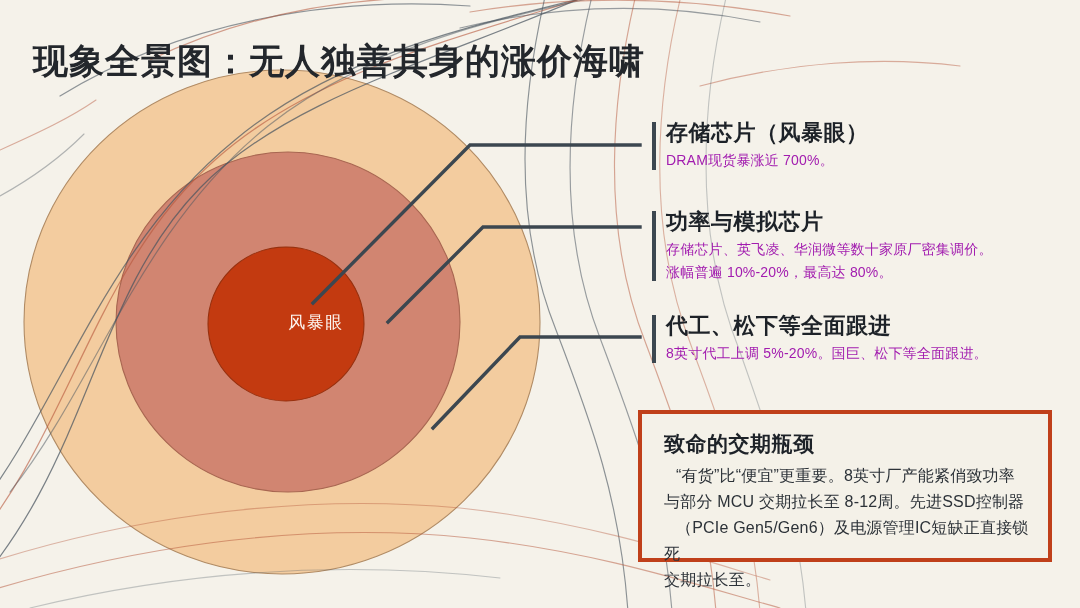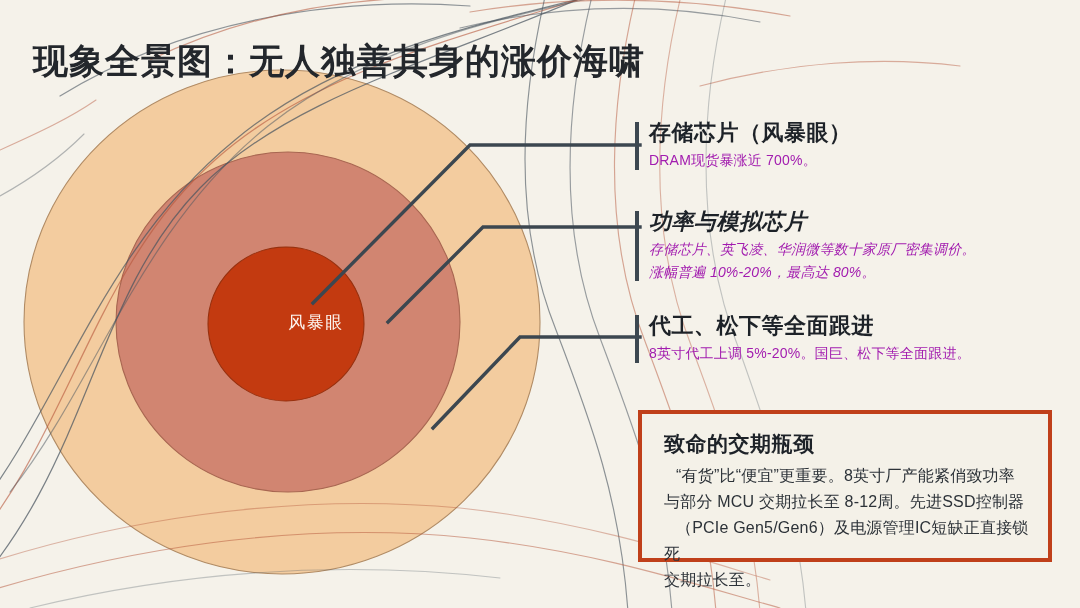--- a/index.html
+++ b/index.html
@@ -46,21 +46,21 @@
     text-align: center;
     font-size: 17px;
     color: #fdf7f2;
     letter-spacing: 1.5px;
     pointer-events: none;
   }
 
   
   .annotation {
     position: absolute;
-    left: 635px;
+    left: 652px;
     padding-left: 14px;
     width: 425px;
     box-sizing: border-box;
   }
   .annotation::before {
     content: "";
     position: absolute;
     left: 0;
     top: 2px;
     bottom: 2px;
@@ -79,21 +79,21 @@
     color: #a21caf;
     line-height: 1.55;
     margin-top: 4px;
     letter-spacing: 0.2px;
   }
   .annotation .ann-line + .ann-line {
     margin-top: 1px;
   }
 
   #annotation-1 { top: 120px; }
-  #annotation-2 { top: 209px; font-style: italic; }
+  #annotation-2 { top: 209px; }
   #annotation-3 { top: 313px; }
 
   
   #bottleneck-box {
     position: absolute;
     left: 638px;
     top: 410px;
     width: 414px;
     height: 152px;
     box-sizing: border-box;

